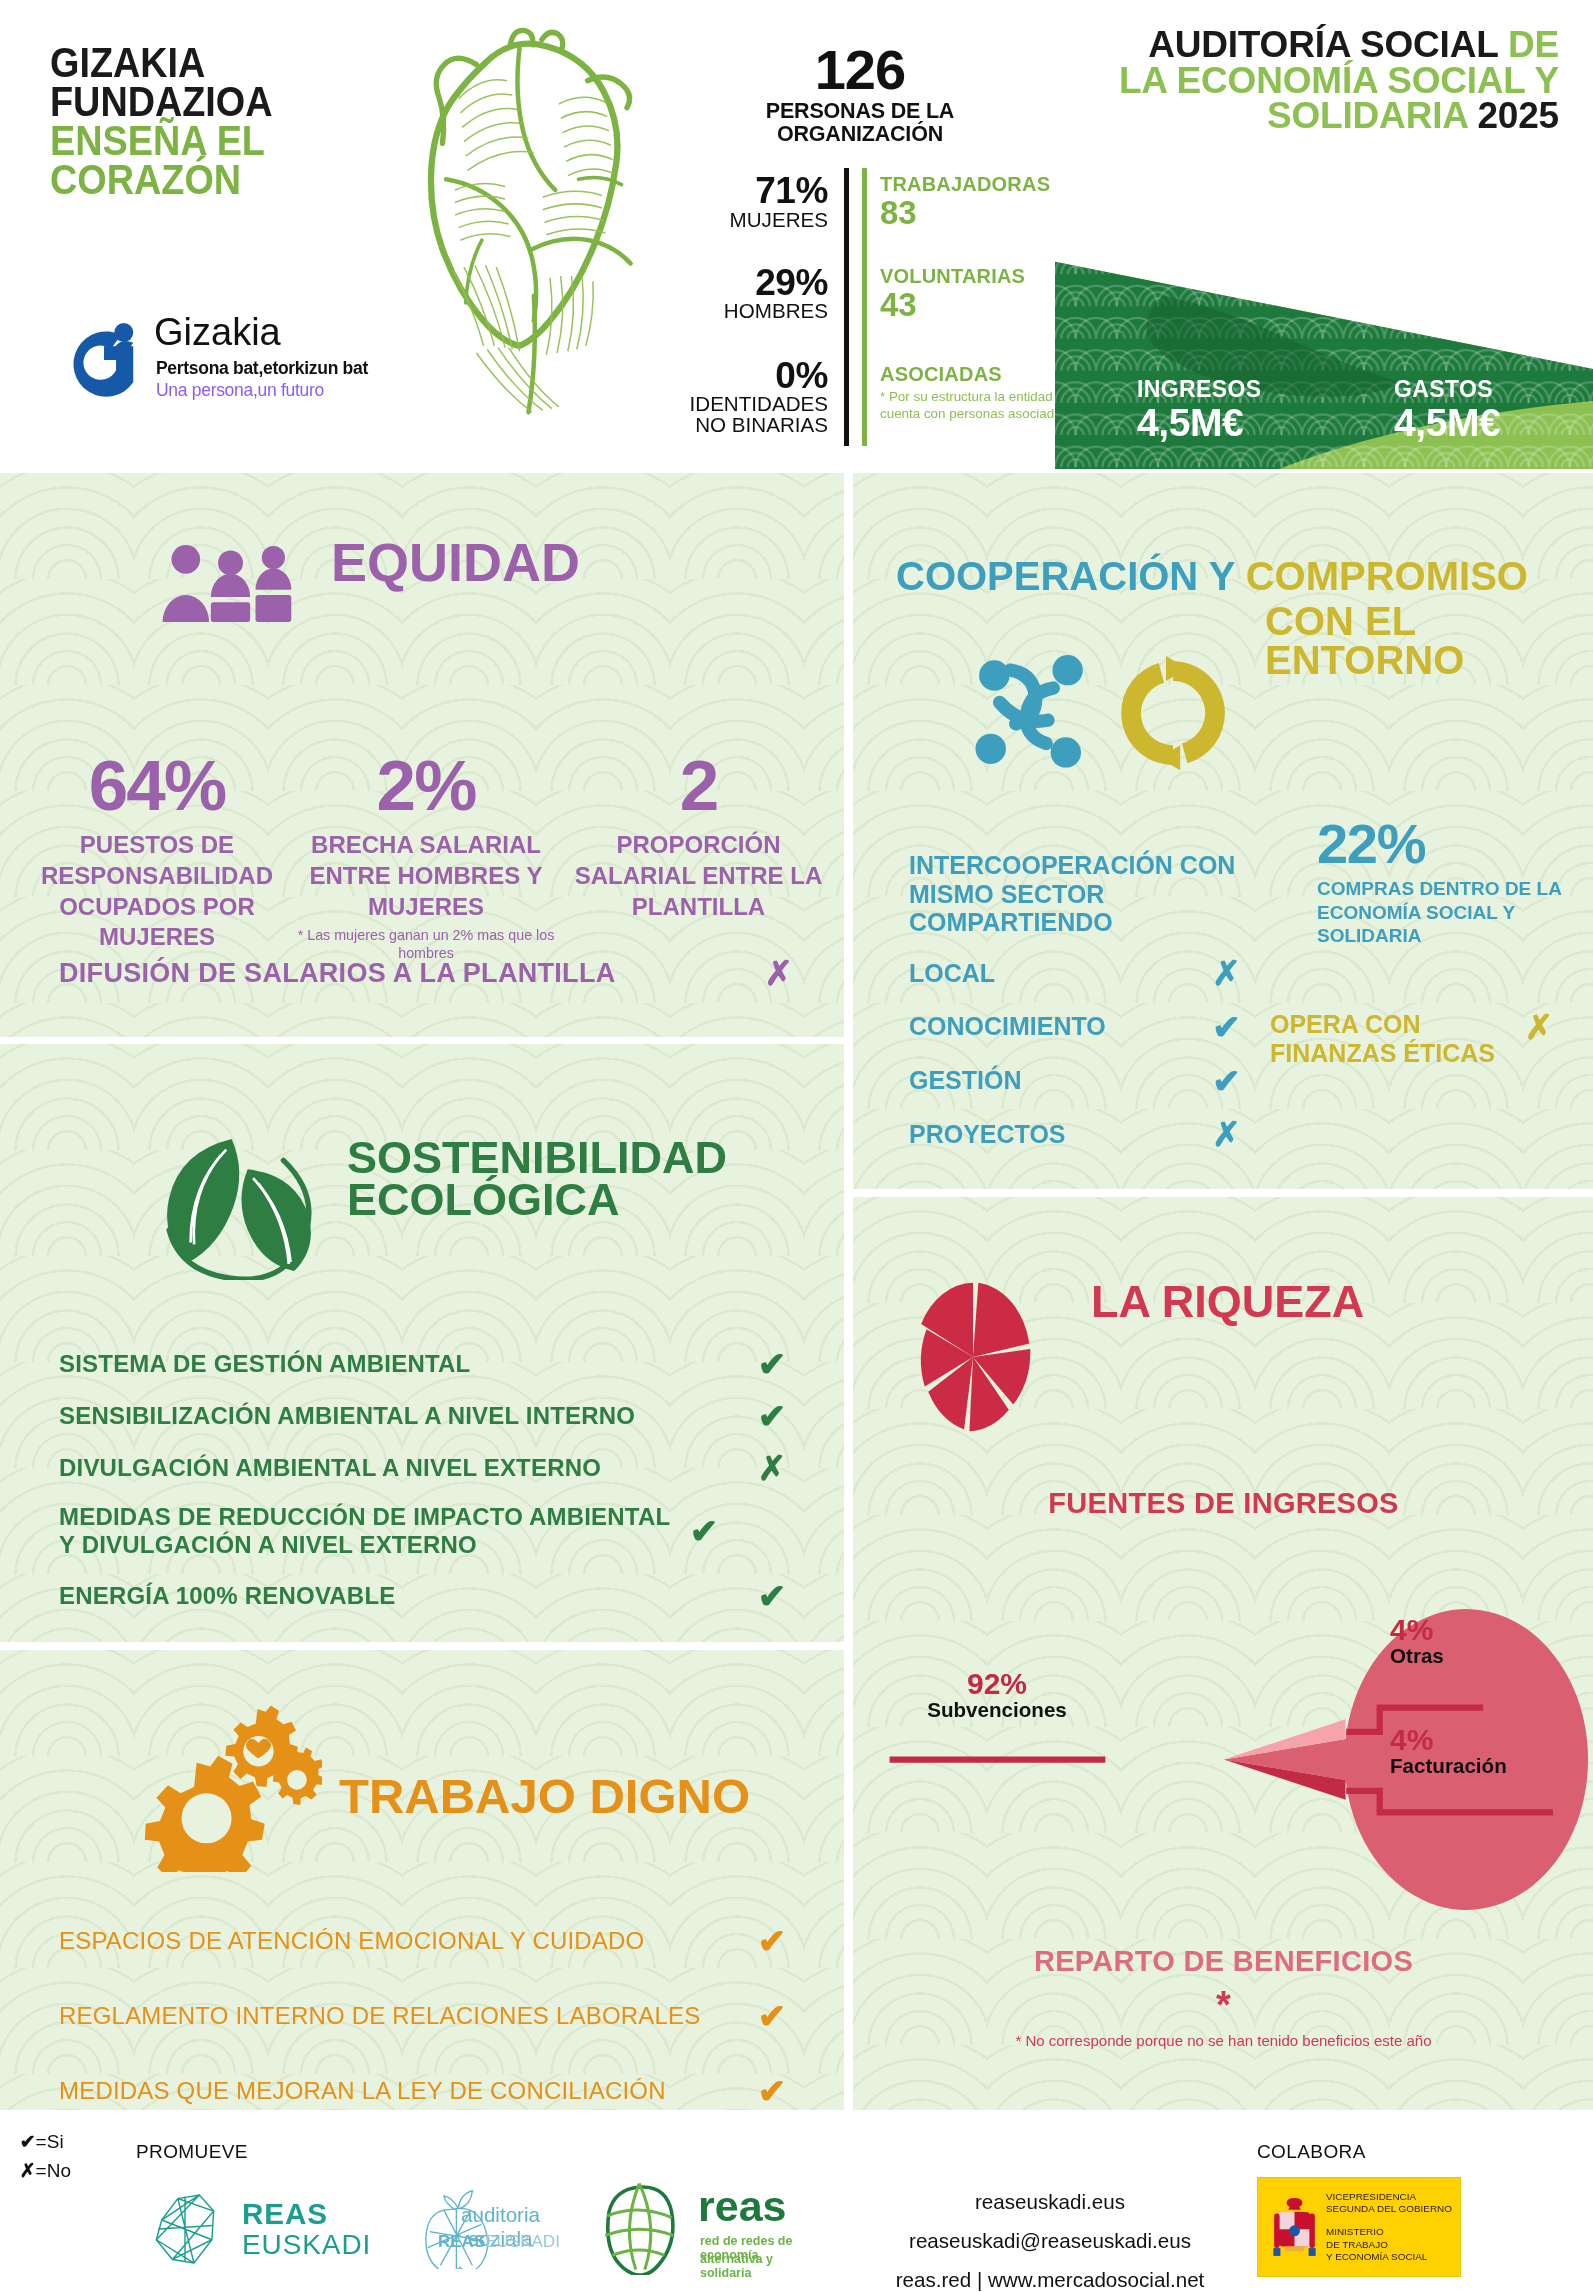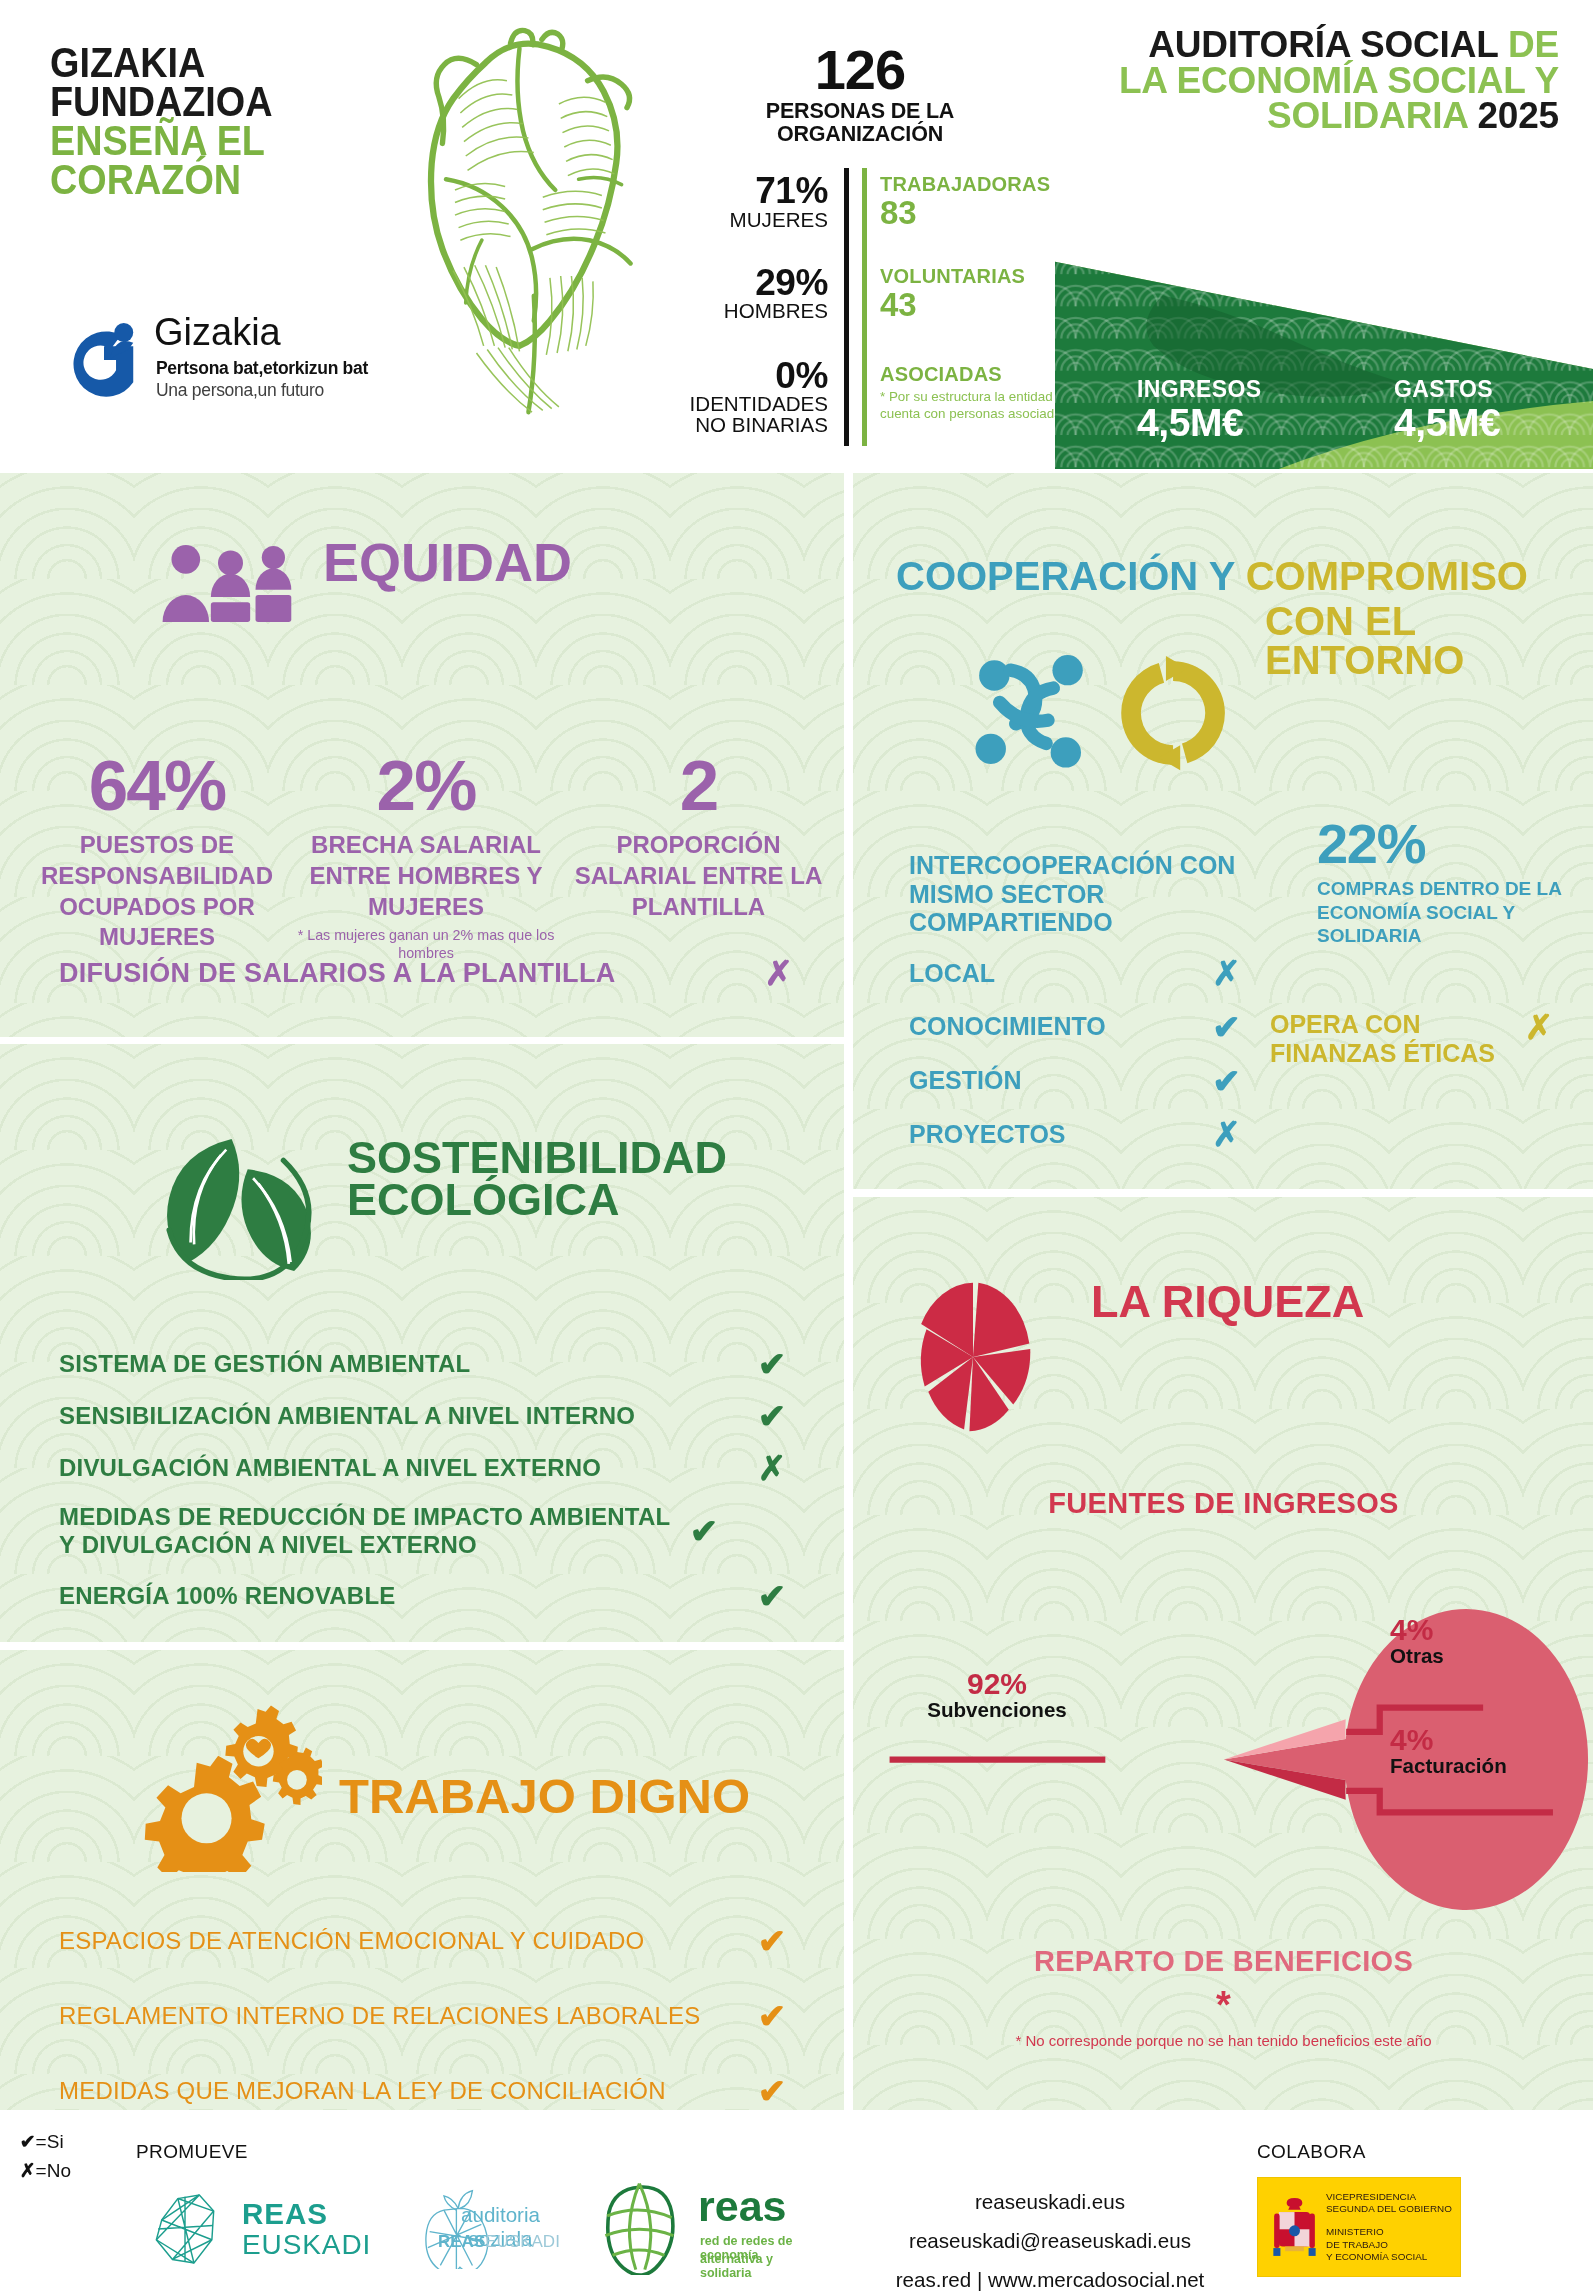--- a/index.html
+++ b/index.html
@@ -38,21 +38,21 @@
     transform-origin: left center;
     white-space: nowrap;
   }
   .bt-dark { color:#1a1a1a; }
   .bt-green { color:#7cb342; }
 
   #gizakia-logo { position:absolute; left:61px; top:315px; width:322px; height:99px; }
   #giz-mark { position:absolute; left:0; top:1.8px; width:86px; height:86px; }
   #giz-word { position:absolute; left:93px; top:-3.6px; font-size:38px; color:#111; font-family:"Liberation Sans",sans-serif; }
   #giz-tag1 { position:absolute; left:95px; top:43px; font-size:17.5px; font-weight:bold; color:#111; letter-spacing:-0.3px; }
-  #giz-tag2 { position:absolute; left:95px; top:65px; font-size:17.5px; color:#404040; letter-spacing:-0.3px; }
+  #giz-tag2 { position:absolute; left:95px; top:65px; font-size:17.5px; color:#8b5cf6; letter-spacing:-0.3px; }
 
   #heart-ill { position:absolute; left:376px; top:27px; width:278px; height:421px; }
 
   
   #org-stats { position:absolute; left:681px; top:43px; width:358px; }
   #org-count { font-size:56px; font-weight:900; color:#111; text-align:center; line-height:0.95; letter-spacing:-0.9px; }
   #org-sub { font-size:21.5px; font-weight:bold; color:#111; text-align:center; line-height:1.08; text-transform:uppercase; letter-spacing:-0.2px; margin-top:3.6px; }
 
   #stat-table { position:absolute; left:676px; top:168px; width:376px; height:287px; }
   .divline-dark { position:absolute; left:168px; top:0; width:4.5px; height:278px; background:#111; }
@@ -89,21 +89,21 @@
   #p-coop       { left:853px; top:473px;  width:741px; height:716px; }
   #p-reparto    { left:853px; top:1197px; width:741px; height:913px; }
   .sec-title {
     font-family:"Liberation Sans Narrow","Liberation Sans",sans-serif;
     font-weight:900; text-transform:uppercase; line-height:0.94;
     letter-spacing:0px;
   }
 
   
   #eq-icon { position:absolute; left:159px; top:545px; width:143px; height:77px; }
-  #eq-title { position:absolute; left:323px; top:537px; font-size:54px; color:#9b62ab; }
+  #eq-title { position:absolute; left:331px; top:537px; font-size:54px; color:#9b62ab; }
 
   .eq-stat { position:absolute; text-align:center; }
   .eq-num { font-size:71px; font-weight:900; color:#9b62ab; line-height:0.95; letter-spacing:-1.8px;
             font-family:"Liberation Sans Narrow","Liberation Sans",sans-serif; }
   .eq-lbl { font-size:24px; font-weight:bold; color:#9b62ab; text-transform:uppercase; line-height:1.28; margin-top:10.7px; }
   .eq-note{ font-size:14.3px; color:#9b62ab; line-height:1.25; margin-top:4.5px; }
 
   #eq-bottom-row { position:absolute; left:59px; top:956px; width:734px; display:flex; align-items:center; }
   #eq-bottom-lbl { font-family:"Liberation Sans Narrow","Liberation Sans",sans-serif; font-weight:900;
                    font-size:27px; color:#9b62ab; text-transform:uppercase; letter-spacing:0.3px; flex:1; }

